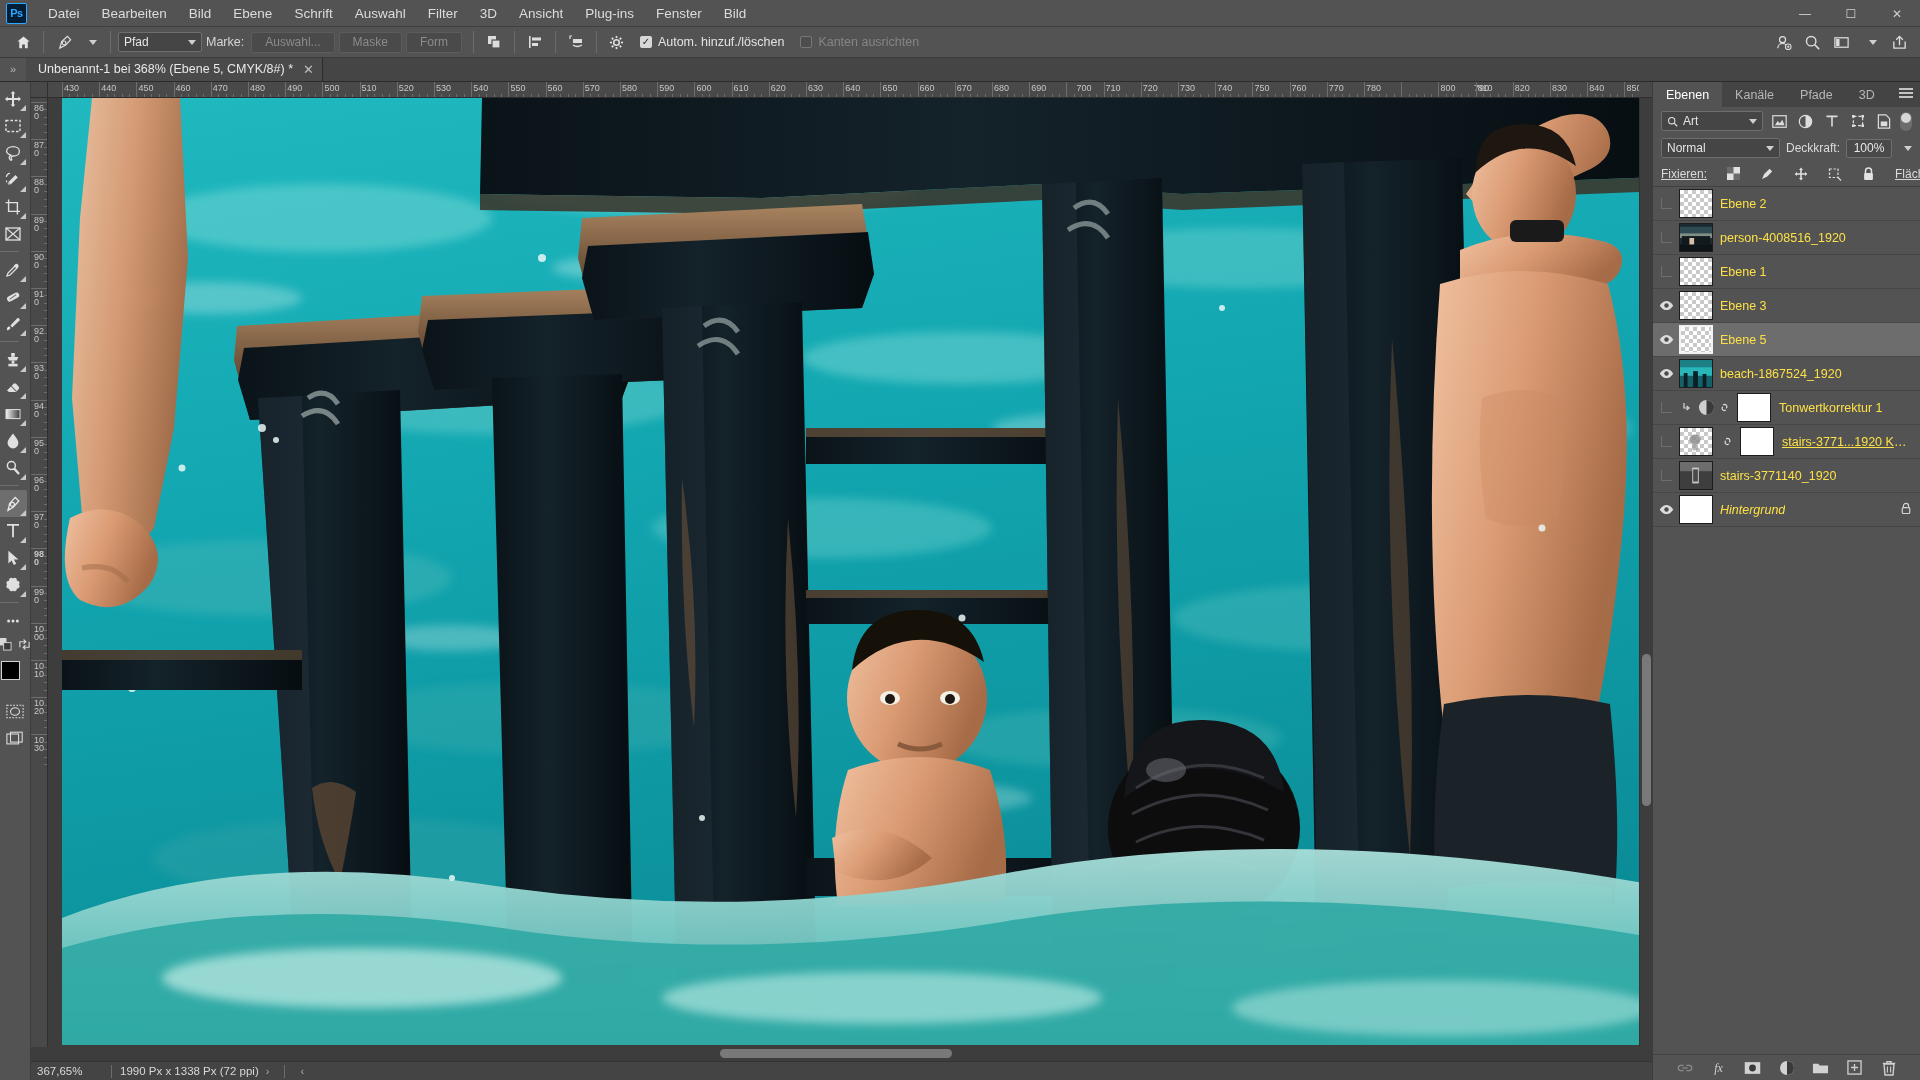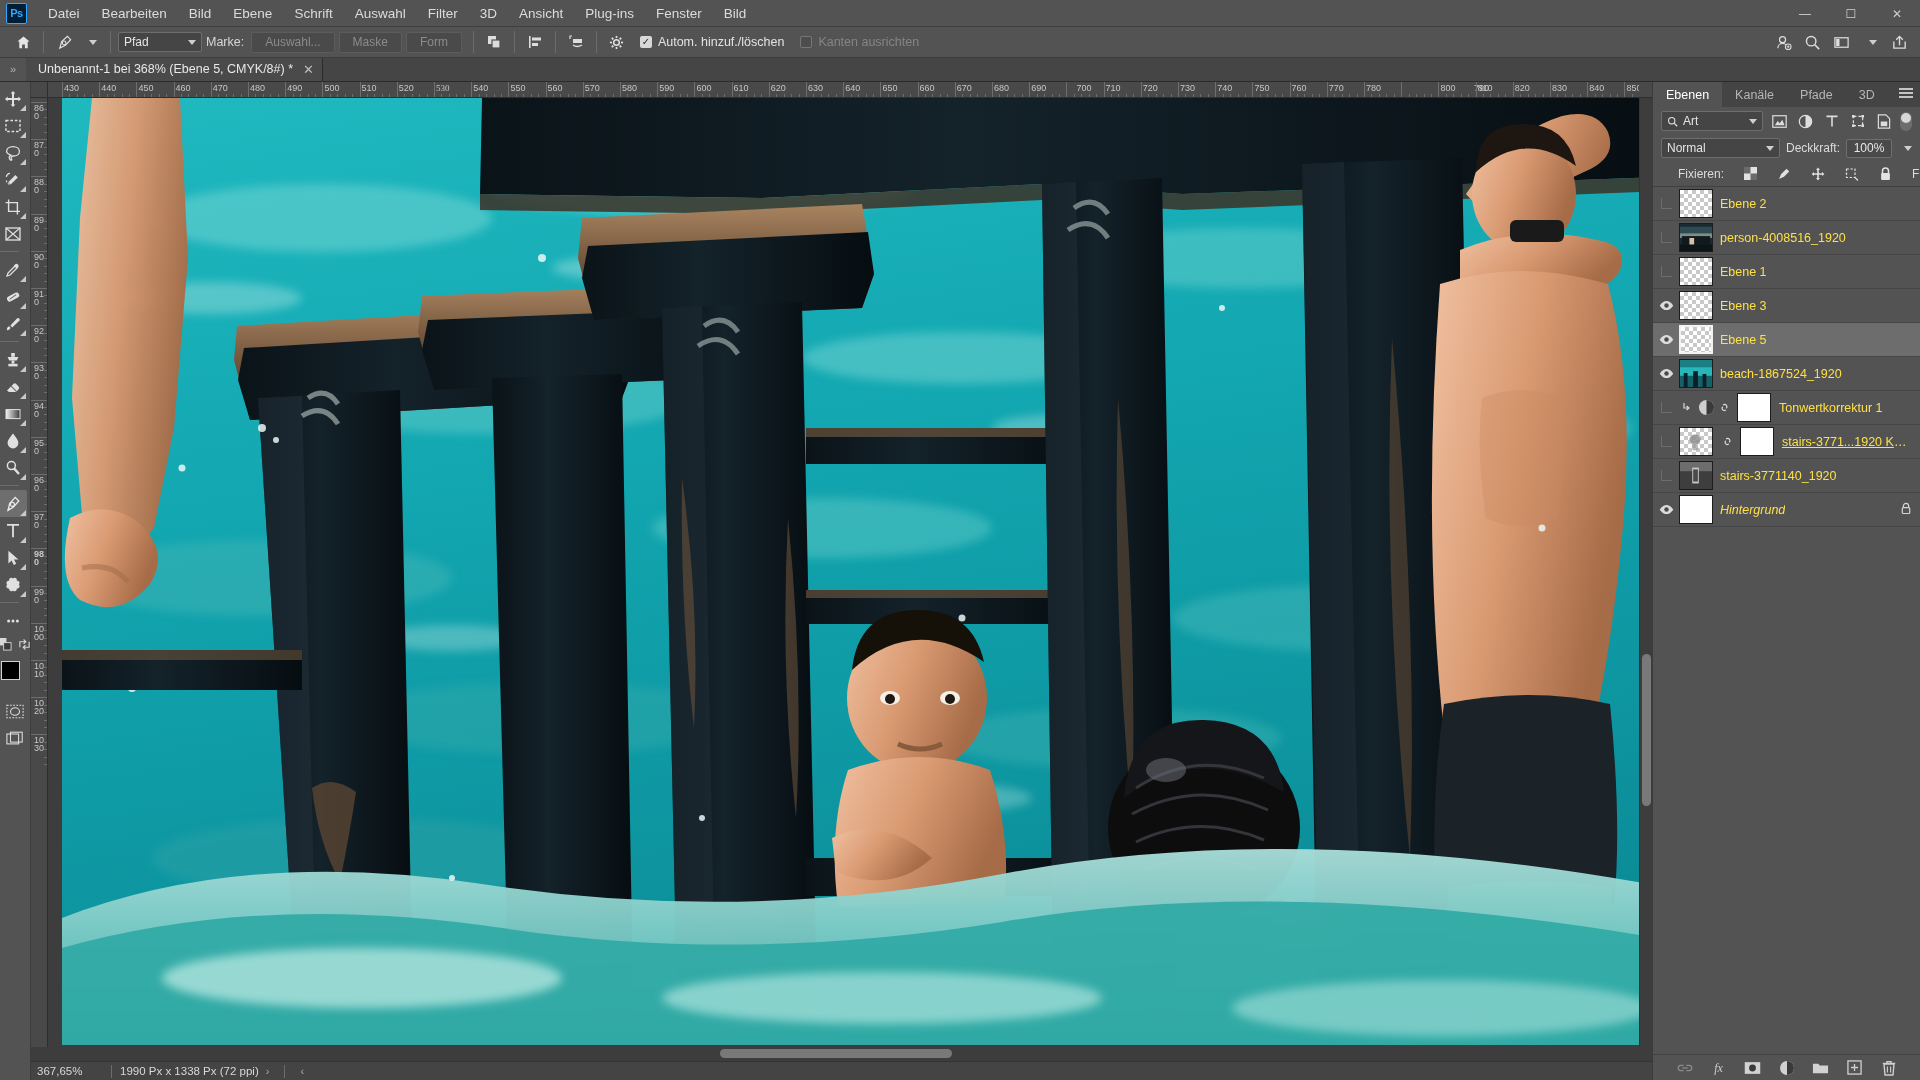--- a/index.html
+++ b/index.html
@@ -135,22 +135,22 @@
                         background:#d7d7d7; border-radius:50%; }
 
   .blendrow { height:26px; display:flex; align-items:center; padding:0 8px; gap:6px; flex:0 0 26px; }
   .blendsel { flex:1; height:20px; background:#454545; border:1px solid #6e6e6e;
               border-radius:2px; display:flex; align-items:center; justify-content:space-between;
               padding:0 5px; font-size:12px; color:#e4e4e4; }
   .lbl { font-size:12px; color:#dcdcdc; white-space:nowrap; }
   .numbox { width:46px; height:19px; background:#4a4a4a; border:1px solid #6e6e6e;
             border-radius:2px; font-size:12px; color:#e8e8e8; display:flex;
             align-items:center; justify-content:center; }
-  .lockrow { height:26px; display:flex; align-items:center; padding:0 25px; gap:20px;
-             flex:0 0 26px; border-bottom:1px solid #3f3f3f; }
+  .lockrow { height:26px; display:flex; align-items:center; padding:0 8px; gap:20px;
+             flex:0 0 26px; border-bottom:1px solid #3f3f3f;text-decoration:underline; }
   .lockicon { width:20px; height:20px; display:flex; align-items:center; justify-content:center;
               color:#dadada; }
 
   
   .layerlist { flex:1; overflow:hidden; background:#535353; }
   .layer { height:34px; display:flex; align-items:center; border-bottom:1px solid #464646;
            padding-right:8px; position:relative; }
   .layer.selected { background:#6d6d6d; }
   .eye { width:26px; flex:0 0 26px; display:flex; align-items:center; justify-content:center; }
   .eye svg { display:block; }
@@ -558,21 +558,21 @@
             <div class="hr-tick minor" style="left: 326.48px;"></div>
             <div class="hr-tick minor" style="left: 333.92px;"></div>
             <div class="hr-tick minor" style="left: 341.36px;"></div>
             <div class="hr-tick" style="left: 348.8px;"></div>
             <div class="hr-num" style="left: 348.8px;">520</div>
             <div class="hr-tick minor" style="left: 356.24px;"></div>
             <div class="hr-tick minor" style="left: 363.68px;"></div>
             <div class="hr-tick minor" style="left: 371.12px;"></div>
             <div class="hr-tick minor" style="left: 378.56px;"></div>
             <div class="hr-tick" style="left: 386px;"></div>
-            <div class="hr-num" style="left: 386px; font-family: Liberation Serif, serif;">530</div>
+            <div class="hr-num" style="left: 386px;">530</div>
             <div class="hr-tick minor" style="left: 393.44px;"></div>
             <div class="hr-tick minor" style="left: 400.88px;"></div>
             <div class="hr-tick minor" style="left: 408.32px;"></div>
             <div class="hr-tick minor" style="left: 415.76px;"></div>
             <div class="hr-tick" style="left: 423.2px;"></div>
             <div class="hr-num" style="left: 423.2px;">540</div>
             <div class="hr-tick minor" style="left: 430.64px;"></div>
             <div class="hr-tick minor" style="left: 438.08px;"></div>
             <div class="hr-tick minor" style="left: 445.52px;"></div>
             <div class="hr-tick minor" style="left: 452.96px;"></div>

